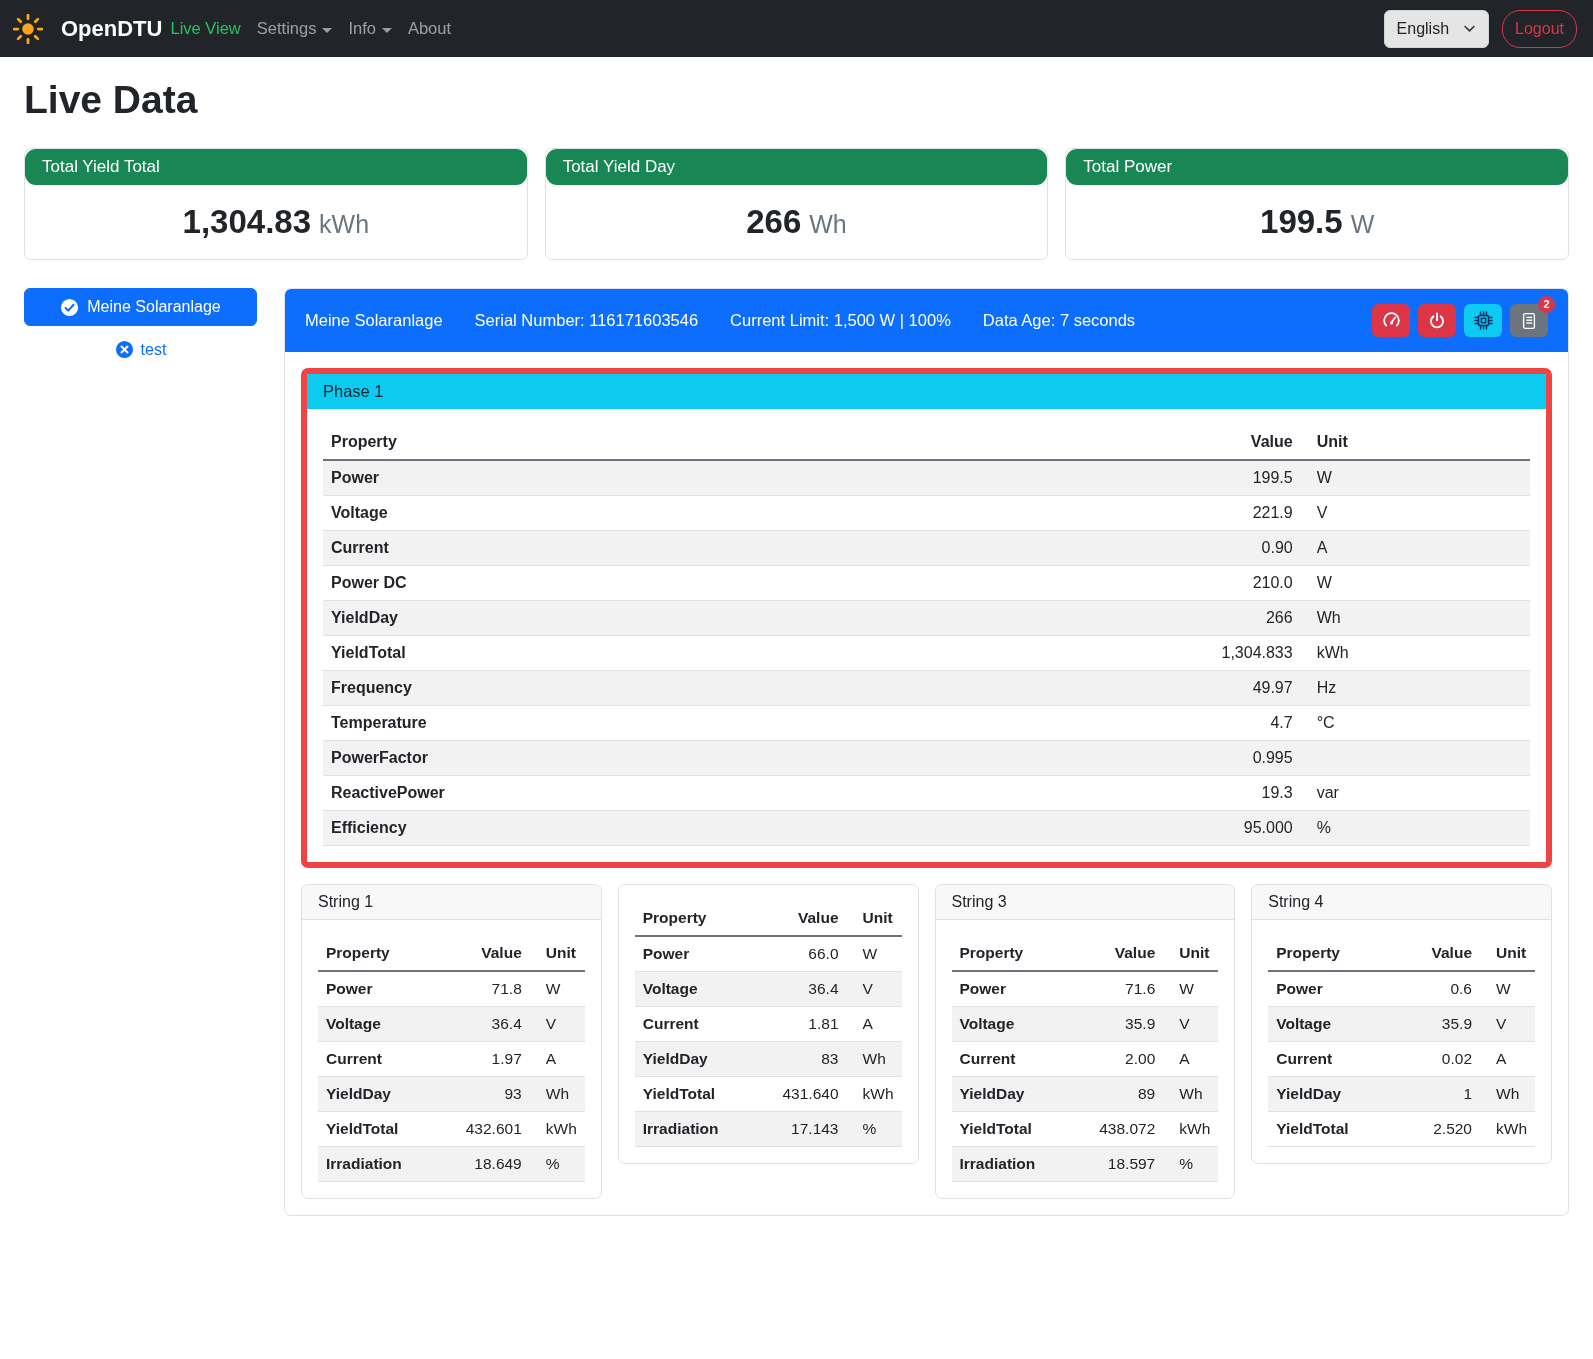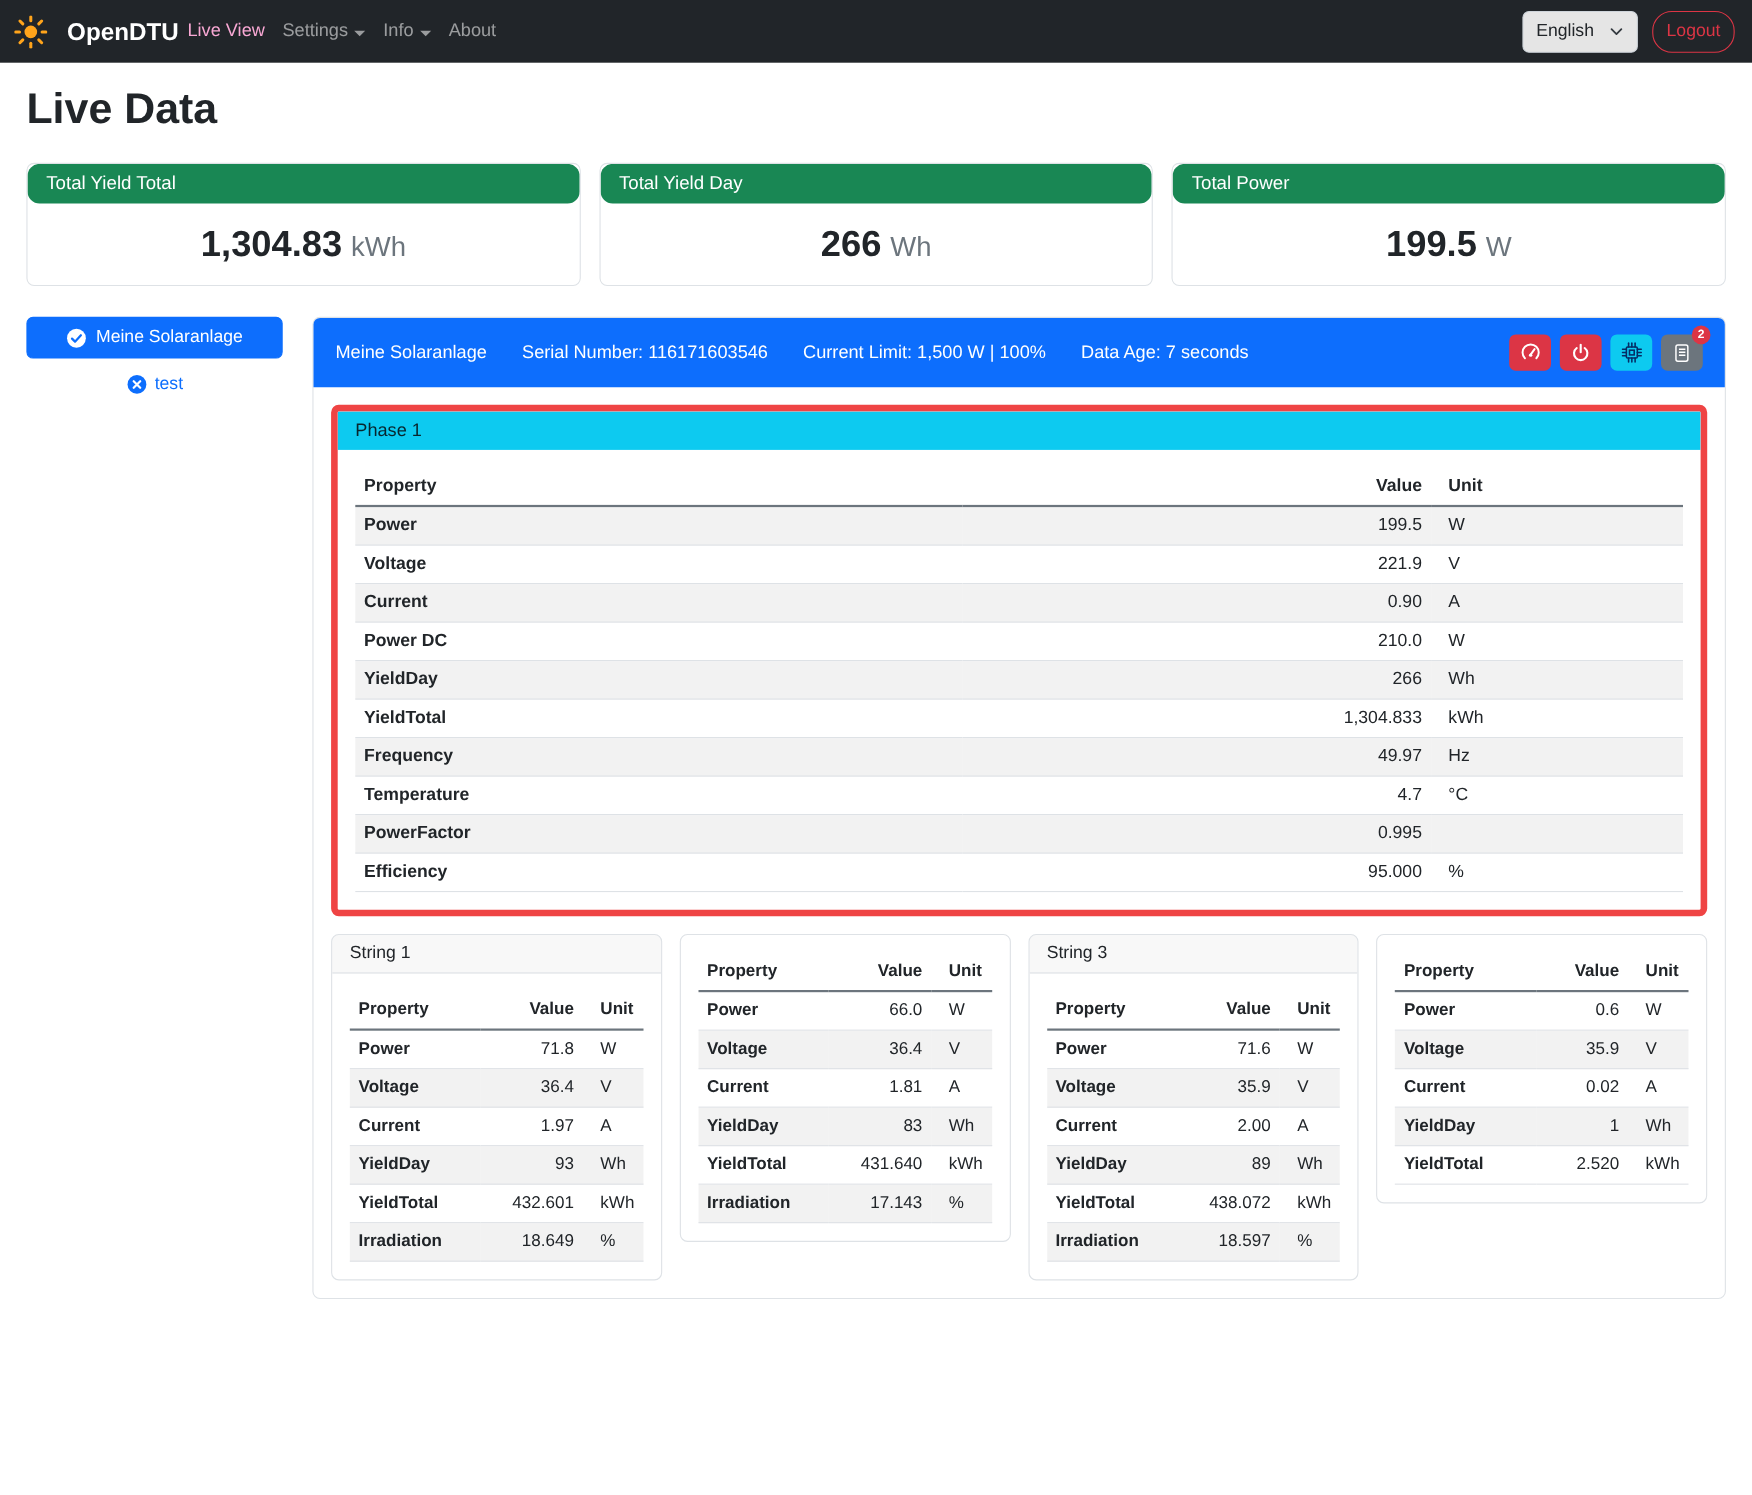--- a/index.html
+++ b/index.html
@@ -8,21 +8,21 @@
     width: 1593px; min-height: 1359px; background: #fff; color: #212529;
     font-family: "Liberation Sans", "DejaVu Sans", sans-serif;
   }
   button { font-family: inherit; cursor: pointer; }
 
   
   .navbar { height: 57px; background: #212529; display: flex; align-items: center; padding: 0 16px 0 13px; }
   .brand { display: flex; align-items: center; gap: 18px; color: #fff; font-size: 22px; font-weight: 600; cursor: pointer; }
   .nav-links { display: flex; align-items: center; list-style: none; margin: 0; padding: 0; }
   .nav-link { color: rgba(255,255,255,.55); font-size: 16.5px; padding: 8px; display: flex; align-items: center; gap: 6px; cursor: pointer; }
-  .nav-link.active { color: #f9a8d4; }
+  .nav-link.active { color: #22c55e; }
   .caret { width: 0; height: 0; border-top: 5px solid currentColor; border-left: 5px solid transparent; border-right: 5px solid transparent; display: inline-block; margin-top: 3px; }
   .nav-right { margin-left: auto; display: flex; align-items: center; gap: 13px; }
   .lang-select { height: 38px; background: #e5e5e5; border: 1px solid #ced4da; border-radius: 6px; display: flex; align-items: center; gap: 14px; padding: 0 12px; font-size: 16px; color: #212529; cursor: pointer; }
   .logout-btn { height: 38px; background: transparent; border: 1px solid #dc3545; color: #dc3545; border-radius: 18px; padding: 0 12px; font-size: 16px; }
 
   
   .page { padding: 0 24px; }
   h1.page-title { font-size: 39px; font-weight: 700; margin: 21px 0 26px; }
 
   .summary-row { display: grid; grid-template-columns: repeat(3, 1fr); gap: 17px; margin-bottom: 28px; }
@@ -256,20 +256,25 @@
                     <td class="col-prop">Temperature</td>
                     <td class="col-val">4.7</td>
                     <td class="col-unit">°C</td>
                   </tr>
                   <tr>
                     <td class="col-prop">PowerFactor</td>
                     <td class="col-val">0.995</td>
                     <td class="col-unit"></td>
                   </tr>
                   <tr>
+                    <td class="col-prop">ReactivePower</td>
+                    <td class="col-val">19.3</td>
+                    <td class="col-unit">var</td>
+                  </tr>
+                  <tr>
                     <td class="col-prop">Efficiency</td>
                     <td class="col-val">95.000</td>
                     <td class="col-unit">%</td>
                   </tr>
                 </tbody>
               </table>
           </div>
         </div>
 
         <div class="strings-row">
@@ -404,20 +409,21 @@
                     <tr>
                       <td class="col-prop">Irradiation</td>
                       <td class="col-val">18.597</td>
                       <td class="col-unit">%</td>
                     </tr>
                   </tbody>
                 </table>
             </div>
           </div>
           <div class="string-card">
+            <div class="string-header">String 4</div>
             <div class="string-body">
               <table class="data-table stripe-even" data-table="strings.3">
                   <thead>
                     <tr>
                       <th class="col-prop">Property</th>
                       <th class="col-val">Value</th>
                       <th class="col-unit">Unit</th>
                     </tr>
                   </thead>
                   <tbody>

